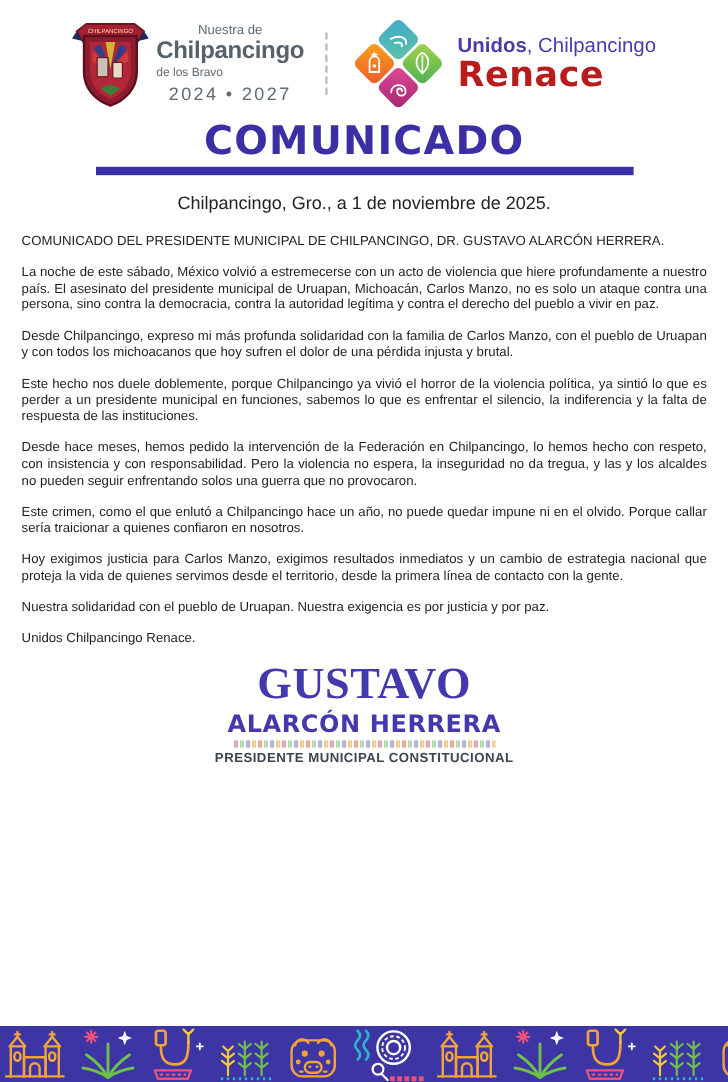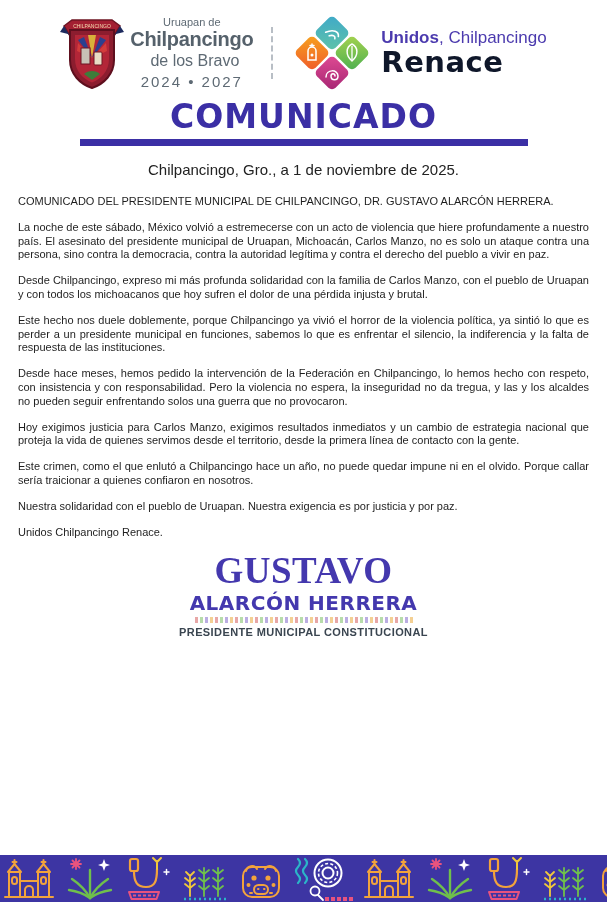--- a/index.html
+++ b/index.html
@@ -10,29 +10,29 @@
   
   .header{
     display:flex;align-items:center;justify-content:center;
     gap:18px;padding-top:13px;height:80px;
   }
   .left-lockup{display:flex;align-items:center;gap:6px;}
   .crest{flex:0 0 auto;}
   .gov-text{color:#5e6a74;line-height:1;text-align:center;}
   .gov-text .sup{font-size:11px;margin-bottom:1px;}
   .gov-text .name{font-size:20px;font-weight:bold;letter-spacing:-0.3px;color:#55616b;}
-  .gov-text .sub{font-size:16px;text-align:right;padding-right:14px;margin-top:4px;}
+  .gov-text .sub{font-size:10px;text-align:left;padding-right:14px;margin-top:4px;}
   .gov-text .years{font-size:15px;letter-spacing:2px;margin-top:5px;}
   .divider{width:0;height:52px;border-left:2px dashed #b8bec5;}
   .right-lockup{display:flex;align-items:center;gap:8px;}
   .renace-text{line-height:1;color:#4b3aae;}
   .renace-text .tagline{font-size:17px;}
   .renace-text .tagline b{font-weight:bold;}
   .renace-text .brand{font-size:29px;font-weight:800;letter-spacing:0.5px;margin-top:2px;
-    font-family:"DejaVu Sans","Liberation Sans",sans-serif;color:#0f172a;}
+    font-family:"DejaVu Sans","Liberation Sans",sans-serif;color:#b91c1c;}
   
   .title{
     text-align:center;margin:4px 0 0 0;
     font-family:"DejaVu Sans","Liberation Sans",sans-serif;
     font-size:33px;font-weight:800;letter-spacing:1px;color:#3b2fa5;
   }
   .title-bar{width:448px;height:7px;background:#3b2fa5;margin:3px auto 0 auto;}
   .dateline{text-align:center;font-size:15px;margin-top:15px;color:#222;}
   
   .body{padding:17px 18px 0 18px;}
@@ -84,21 +84,21 @@
           <path d="M32 42 L46 24 L40 21 Z" fill="#2b3f8f"></path>
           <path d="M32 42 L47 35 L46 27 Z" fill="#d23c3c"></path>
           <path d="M32 42 L17 35 L18 27 Z" fill="#d23c3c"></path>
         </g>
 
         <rect x="21" y="32" width="9" height="16" fill="#c8c2b6" stroke="#6e1422" stroke-width="1"></rect>
         <rect x="34" y="36" width="8" height="13" rx="1" fill="#e8dcc4" stroke="#6e1422" stroke-width="1"></rect>
         <path d="M24 58 C28 54 36 54 40 58 L32 64 Z" fill="#3e7d3a"></path>
       </svg>
       <div class="gov-text">
-        <div class="sup">Uruapan de</div>
+        <div class="sup">Nuestra de</div>
         <div class="name">Chilpancingo</div>
         <div class="sub">de los Bravo</div>
         <div class="years">2024 • 2027</div>
       </div>
     </div>
 
     <div class="divider"></div>
 
     <div class="right-lockup">
       <svg width="82" height="80" viewBox="0 0 82 80">
@@ -159,22 +159,22 @@
   <div class="title">COMUNICADO</div>
   <div class="title-bar"></div>
   <div class="dateline">Chilpancingo, Gro., a 1 de noviembre de 2025.</div>
 
   <div class="body">
     <p>COMUNICADO DEL PRESIDENTE MUNICIPAL DE CHILPANCINGO, DR. GUSTAVO ALARCÓN HERRERA.</p>
     <p>La noche de este sábado, México volvió a estremecerse con un acto de violencia que hiere profundamente a nuestro país. El asesinato del presidente municipal de Uruapan, Michoacán, Carlos Manzo, no es solo un ataque contra una persona, sino contra la democracia, contra la autoridad legítima y contra el derecho del pueblo a vivir en paz.</p>
     <p>Desde Chilpancingo, expreso mi más profunda solidaridad con la familia de Carlos Manzo, con el pueblo de Uruapan y con todos los michoacanos que hoy sufren el dolor de una pérdida injusta y brutal.</p>
     <p>Este hecho nos duele doblemente, porque Chilpancingo ya vivió el horror de la violencia política, ya sintió lo que es perder a un presidente municipal en funciones, sabemos lo que es enfrentar el silencio, la indiferencia y la falta de respuesta de las instituciones.</p>
     <p>Desde hace meses, hemos pedido la intervención de la Federación en Chilpancingo, lo hemos hecho con respeto, con insistencia y con responsabilidad. Pero la violencia no espera, la inseguridad no da tregua, y las y los alcaldes no pueden seguir enfrentando solos una guerra que no provocaron.</p>
+    <p>Este crimen, como el que enlutó a Chilpancingo hace un año, no puede quedar impune ni en el olvido. Porque callar sería traicionar a quienes confiaron en nosotros.</p>
     <p>Hoy exigimos justicia para Carlos Manzo, exigimos resultados inmediatos y un cambio de estrategia nacional que proteja la vida de quienes servimos desde el territorio, desde la primera línea de contacto con la gente.</p>
-    <p>Este crimen, como el que enlutó a Chilpancingo hace un año, no puede quedar impune ni en el olvido. Porque callar sería traicionar a quienes confiaron en nosotros.</p>
     <p>Nuestra solidaridad con el pueblo de Uruapan. Nuestra exigencia es por justicia y por paz.</p>
     <p>Unidos Chilpancingo Renace.</p>
   </div>
 
   <div class="signature">
     <div class="sig-first">GUSTAVO</div>
     <div class="sig-last">ALARCÓN HERRERA</div>
     <div class="sig-strip"></div>
     <div class="sig-role">PRESIDENTE MUNICIPAL CONSTITUCIONAL</div>
   </div>

